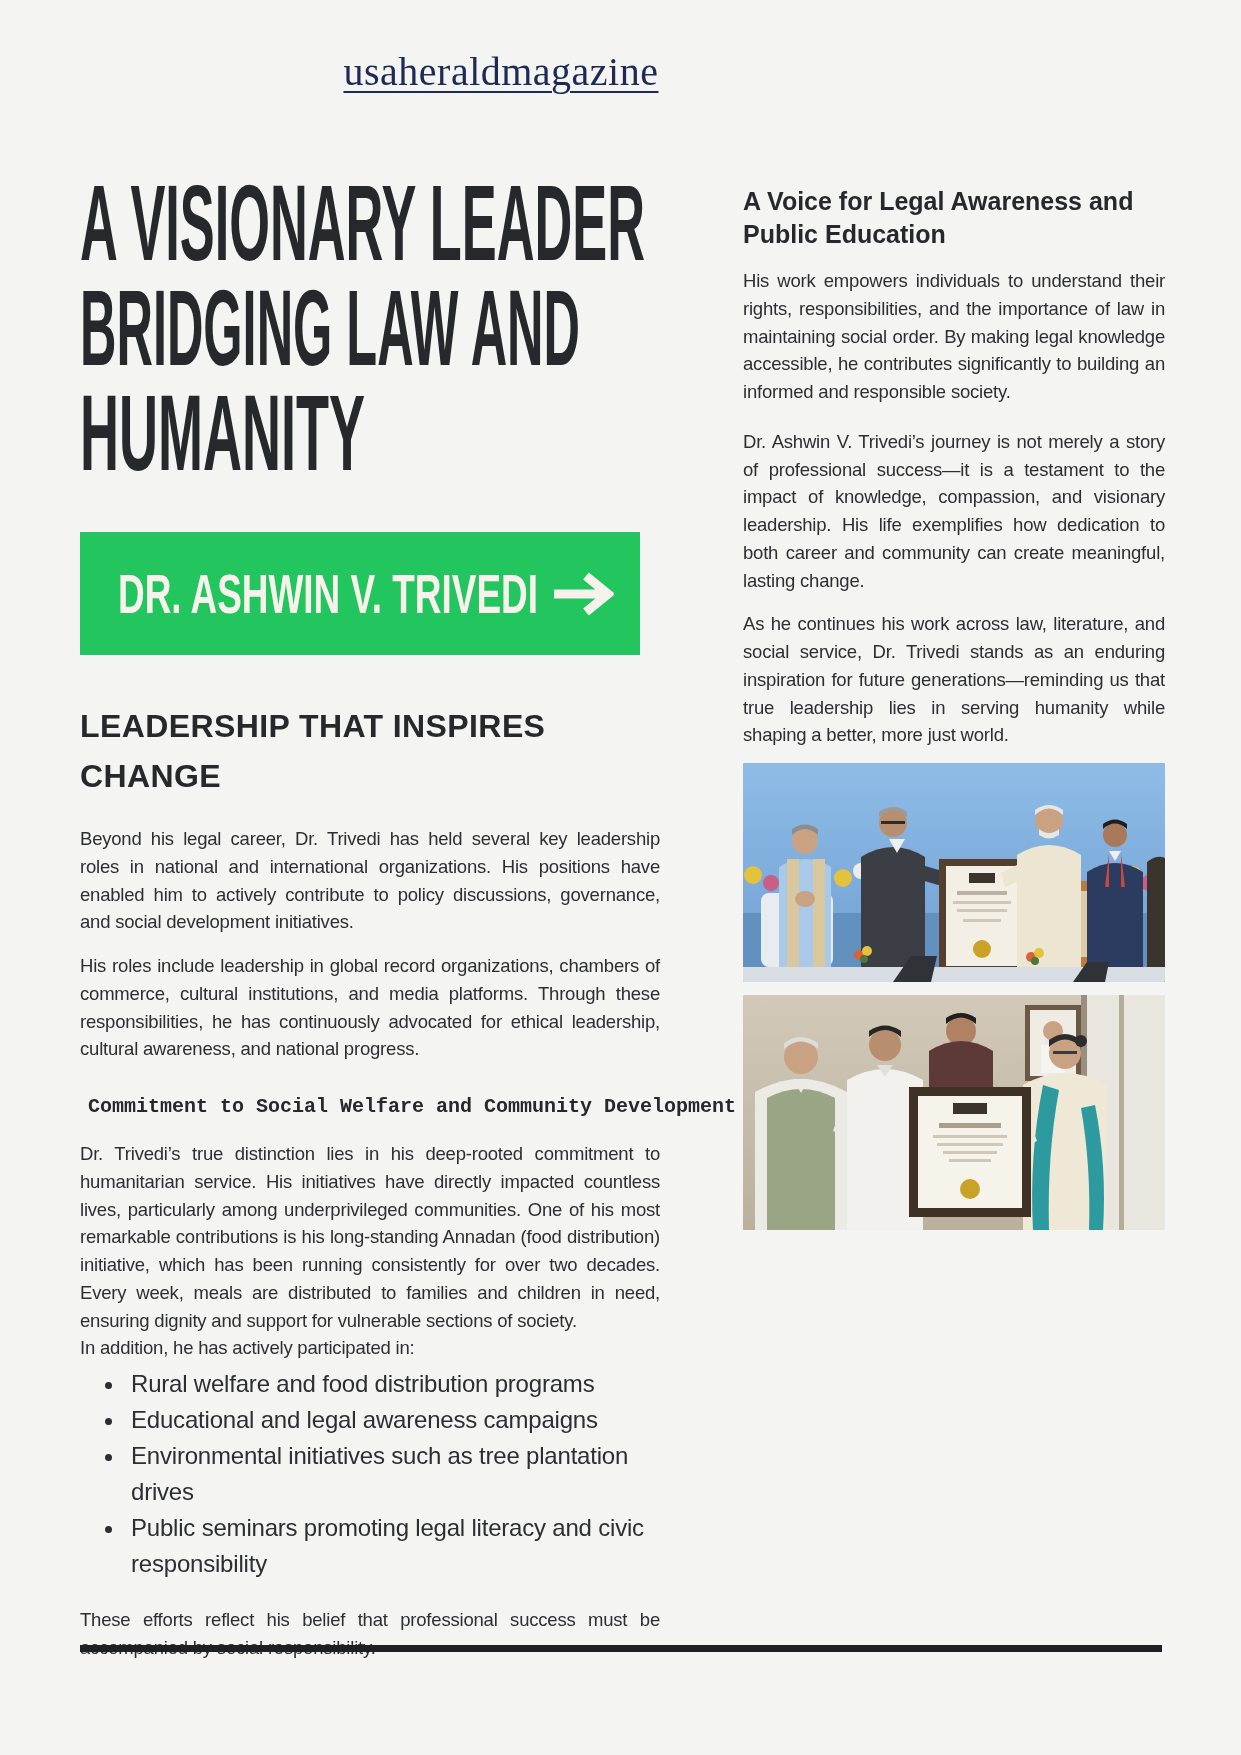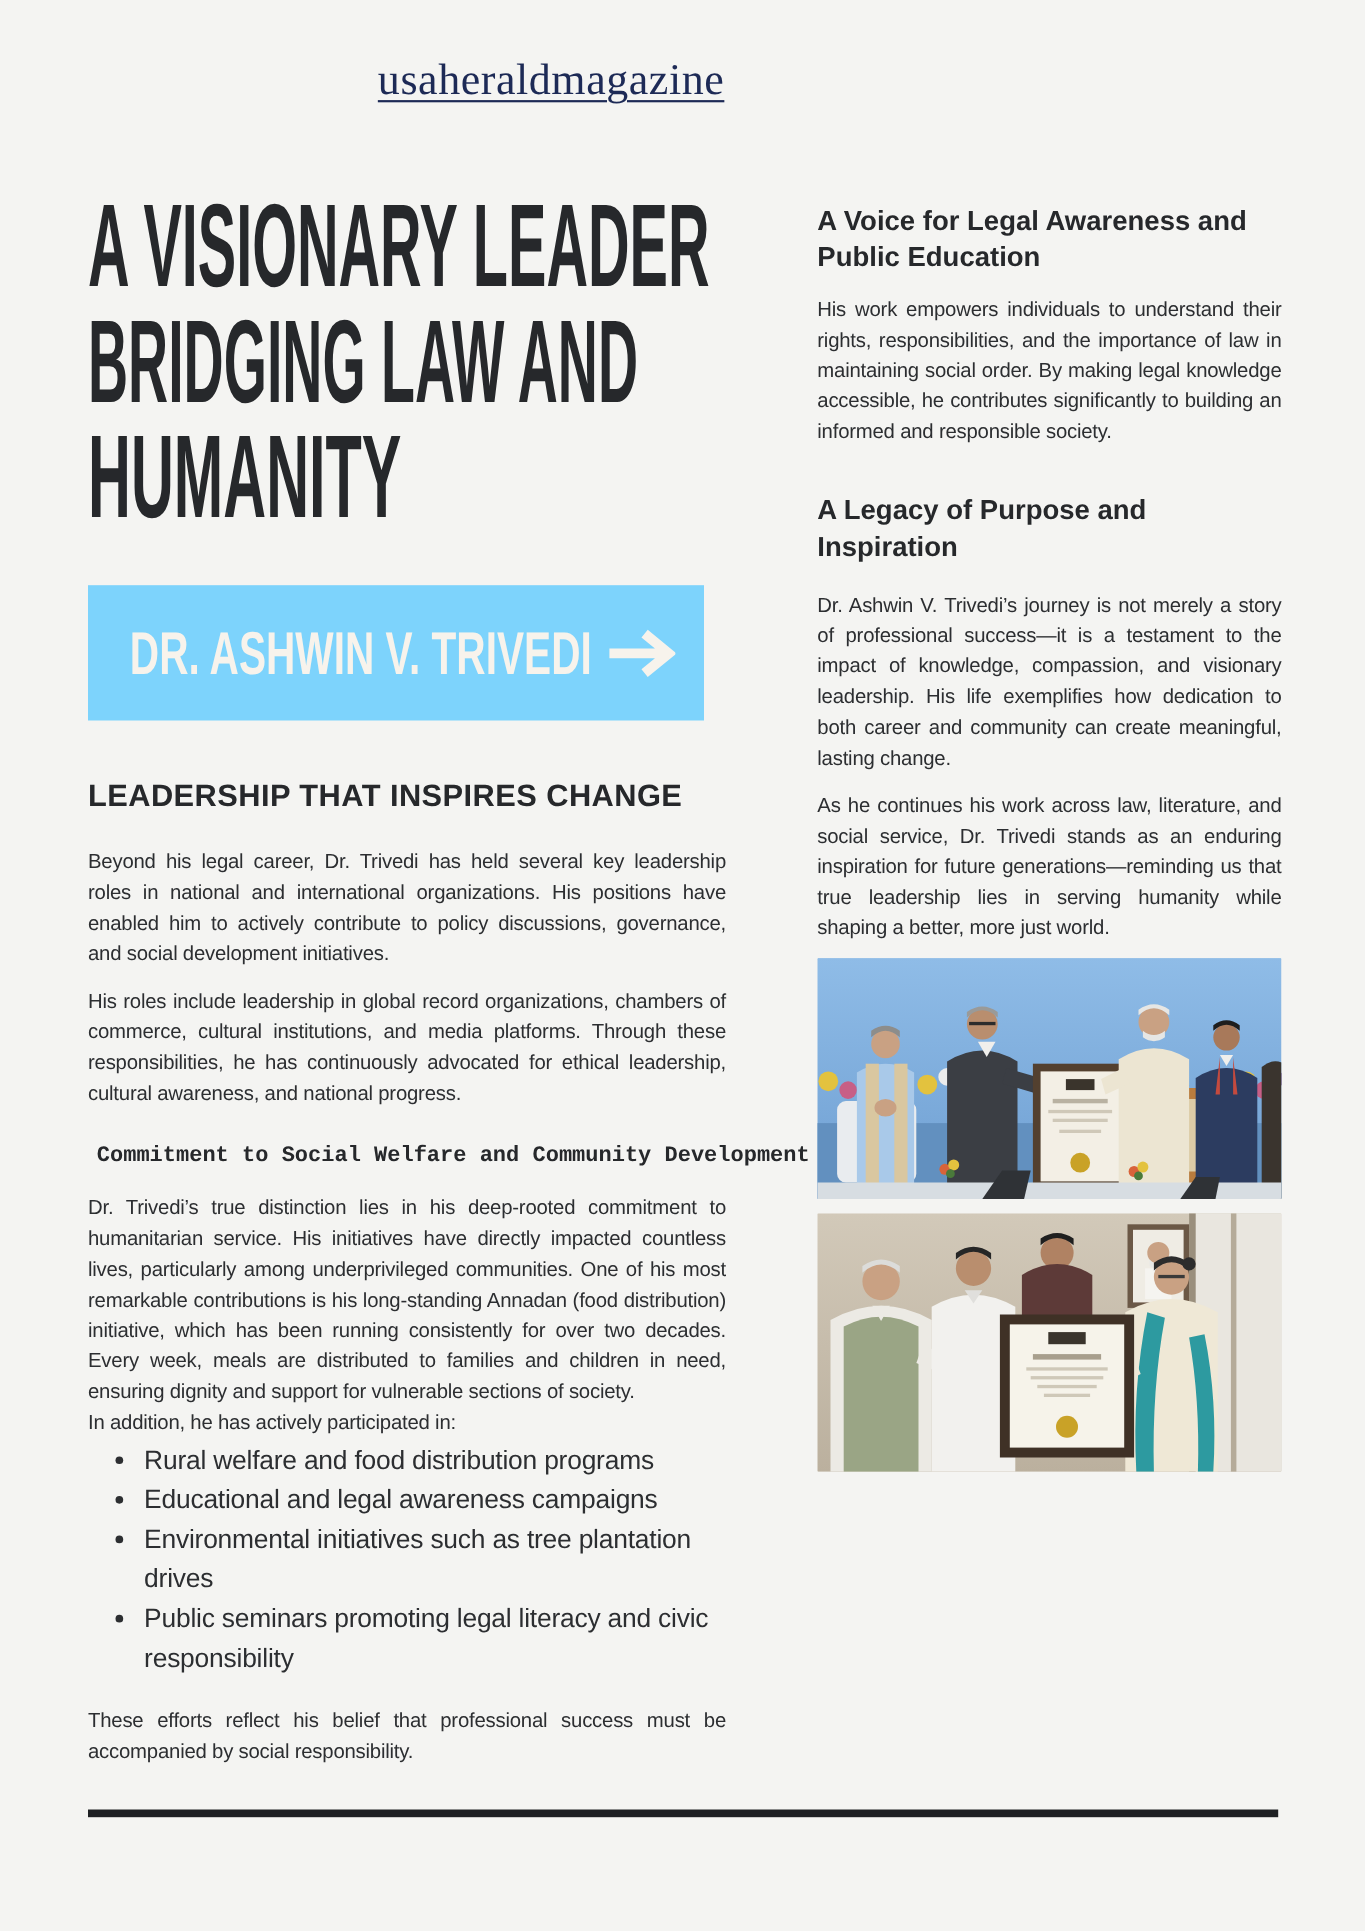--- a/index.html
+++ b/index.html
@@ -35,34 +35,34 @@
   
   .headline-svg{display:block;margin-top:26px;}
   .headline-svg text{
     font-family:"Liberation Sans",sans-serif;
     font-weight:bold;font-size:107px;fill:#26282b;
   }
 
   
   .name-banner{
     position:relative;margin-top:44px;
-    width:560px;height:123px;background:#7dd3fc;
+    width:560px;height:123px;background:#22c55e;
     cursor:pointer;
   }
   .name-banner-svg{position:absolute;left:38px;top:0;}
   .name-banner-svg text{
     font-family:"Liberation Sans",sans-serif;
     font-weight:bold;font-size:55px;fill:#f7f3ec;
   }
   .arrow-icon{position:absolute;right:26px;top:39px;}
 
   
   .h-lead{
     margin:47px 0 0 0;
-    font-size:28px;line-height:1.55;font-weight:bold;
+    font-size:32px;line-height:1.55;font-weight:bold;
     color:#26282b;letter-spacing:.4px;
   }
   .h-sub{
     margin:32px 0 0 8px;
     font-size:20px;font-weight:bold;color:#26282b;
     white-space:nowrap;
     font-family:Liberation Mono, monospace;
   }
   .h-right{
     margin:20px 0 0 0;
@@ -151,21 +151,20 @@
     <p class="body-p closing">These efforts reflect his belief that professional success must be accompanied by social responsibility.</p>
   </div>
 
   <div class="col-right">
 
     <h2 class="h-right">A Voice for Legal Awareness and Public Education</h2>
 
 
     <p class="body-p mt-para">His work empowers individuals to understand their rights, responsibilities, and the importance of law in maintaining social order. By making legal knowledge accessible, he contributes significantly to building an informed and responsible society.</p>
 
-    <h2 class="h-right2">A Legacy of Purpose and Inspiration</h2>
 
     <p class="body-p mt-after-h">Dr. Ashwin V. Trivedi’s journey is not merely a story of professional success—it is a testament to the impact of knowledge, compassion, and visionary leadership. His life exemplifies how dedication to both career and community can create meaningful, lasting change.</p>
 
     <p class="body-p mt-para">As he continues his work across law, literature, and social service, Dr. Trivedi stands as an enduring inspiration for future generations—reminding us that true leadership lies in serving humanity while shaping a better, more just world.</p>
 
     <svg class="photo photo-1" width="422" height="219" viewBox="0 0 422 219">
       <defs>
         <linearGradient id="sky1" x1="0" y1="0" x2="0" y2="1">
           <stop offset="0" stop-color="#8fbce7"></stop>
             <stop offset="1" stop-color="#6f9fd2"></stop>

